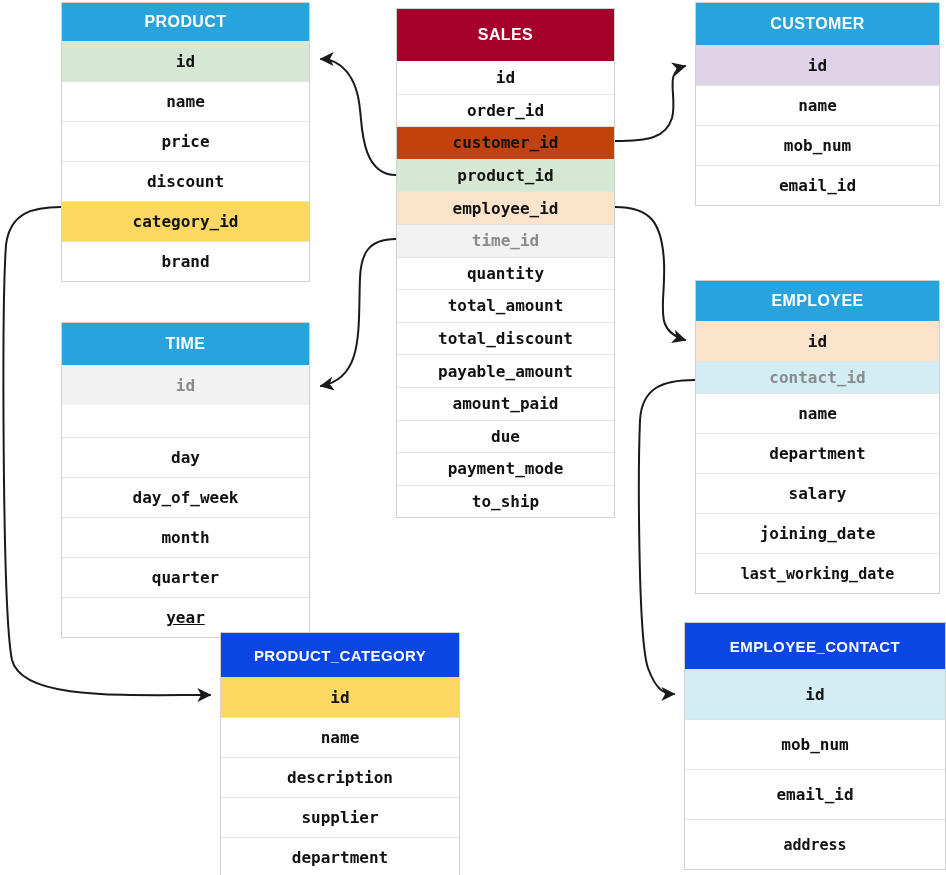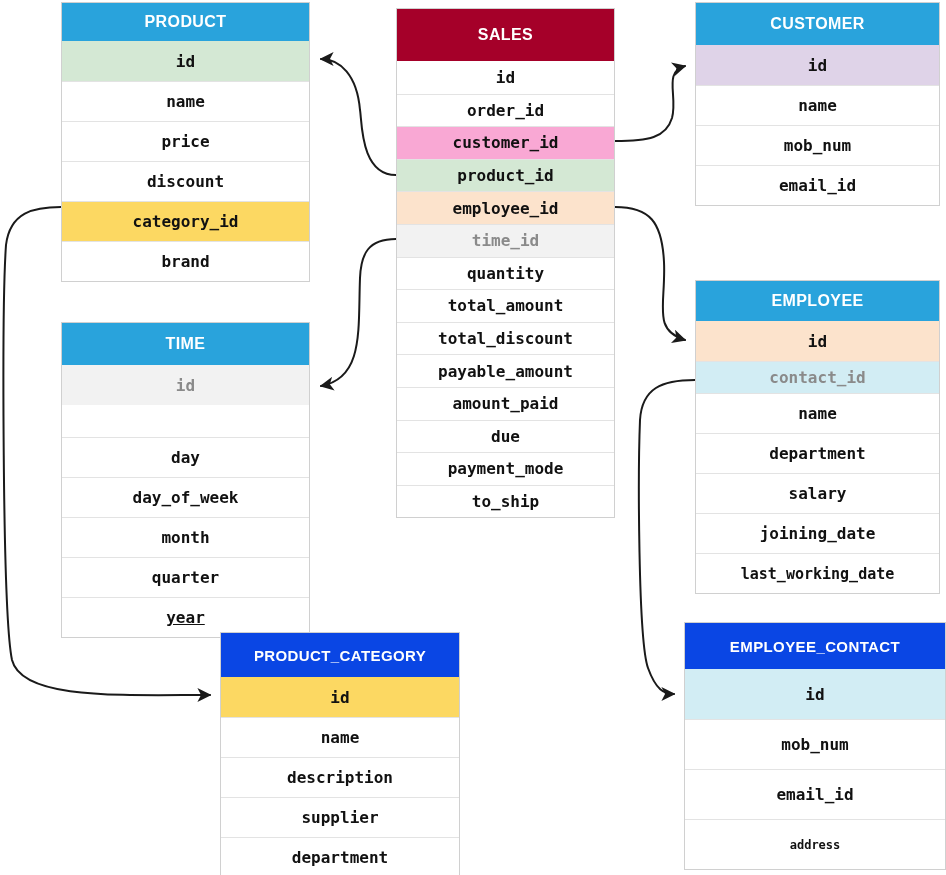--- a/index.html
+++ b/index.html
@@ -55,21 +55,21 @@
         <div class="tbl-row" style="height: 40px; background: rgb(255, 255, 255); font-size: 16px;">name</div>
         <div class="tbl-row" style="height: 40px; background: rgb(255, 255, 255); font-size: 16px;">price</div>
         <div class="tbl-row" style="height: 40px; background: rgb(255, 255, 255); font-size: 16px;">discount</div>
         <div class="tbl-row" style="height: 40px; background: rgb(252, 216, 98); font-size: 16px;">category_id</div>
         <div class="tbl-row" style="height: 40px; background: rgb(255, 255, 255); font-size: 16px;">brand</div>
       </div>
       <div class="table-box" style="left: 396px; top: 8px; width: 219px;">
         <div class="tbl-header" style="height: 52px; background: rgb(165, 0, 41); font-size: 16px;">SALES</div>
         <div class="tbl-row first" style="height: 32.6px; background: rgb(255, 255, 255); font-size: 16px;">id</div>
         <div class="tbl-row" style="height: 32.6px; background: rgb(255, 255, 255); font-size: 16px;">order_id</div>
-        <div class="tbl-row" style="height: 32.6px; background: #f9a8d4; font-size: 16px;">customer_id</div>
+        <div class="tbl-row" style="height: 32.6px; background: #c2410c; font-size: 16px;">customer_id</div>
         <div class="tbl-row" style="height: 32.6px; background: rgb(212, 232, 212); font-size: 16px;">product_id</div>
         <div class="tbl-row" style="height: 32.6px; background: rgb(252, 227, 204); font-size: 16px;">employee_id</div>
         <div class="tbl-row muted" style="height: 32.6px; background: rgb(242, 242, 242); font-size: 16px;">time_id</div>
         <div class="tbl-row" style="height: 32.6px; background: rgb(255, 255, 255); font-size: 16px;">quantity</div>
         <div class="tbl-row" style="height: 32.6px; background: rgb(255, 255, 255); font-size: 16px;">total_amount</div>
         <div class="tbl-row" style="height: 32.6px; background: rgb(255, 255, 255); font-size: 16px;">total_discount</div>
         <div class="tbl-row" style="height: 32.6px; background: rgb(255, 255, 255); font-size: 16px;">payable_amount</div>
         <div class="tbl-row" style="height: 32.6px; background: rgb(255, 255, 255); font-size: 16px;">amount_paid</div>
         <div class="tbl-row" style="height: 32.6px; background: rgb(255, 255, 255); font-size: 16px;">due</div>
         <div class="tbl-row" style="height: 32.6px; background: rgb(255, 255, 255); font-size: 16px;">payment_mode</div>
@@ -107,16 +107,16 @@
         <div class="tbl-row" style="height: 40px; background: rgb(255, 255, 255); font-size: 16px;">name</div>
         <div class="tbl-row" style="height: 40px; background: rgb(255, 255, 255); font-size: 16px;">description</div>
         <div class="tbl-row" style="height: 40px; background: rgb(255, 255, 255); font-size: 16px;">supplier</div>
         <div class="tbl-row" style="height: 40px; background: rgb(255, 255, 255); font-size: 16px;">department</div>
       </div>
       <div class="table-box" style="left: 684px; top: 622px; width: 262px;">
         <div class="tbl-header" style="height: 46px; background: rgb(10, 70, 228); font-size: 15px;">EMPLOYEE_CONTACT</div>
         <div class="tbl-row first" style="height: 50px; background: rgb(210, 237, 244); font-size: 16px;">id</div>
         <div class="tbl-row" style="height: 50px; background: rgb(255, 255, 255); font-size: 16px;">mob_num</div>
         <div class="tbl-row" style="height: 50px; background: rgb(255, 255, 255); font-size: 16px;">email_id</div>
-        <div class="tbl-row" style="height: 50px; background: rgb(255, 255, 255); font-size: 12px;">address</div>
+        <div class="tbl-row" style="height: 50px; background: rgb(255, 255, 255); font-size: 15px;">address</div>
       </div>
     </div>
 </div>
 
 </body></html>

